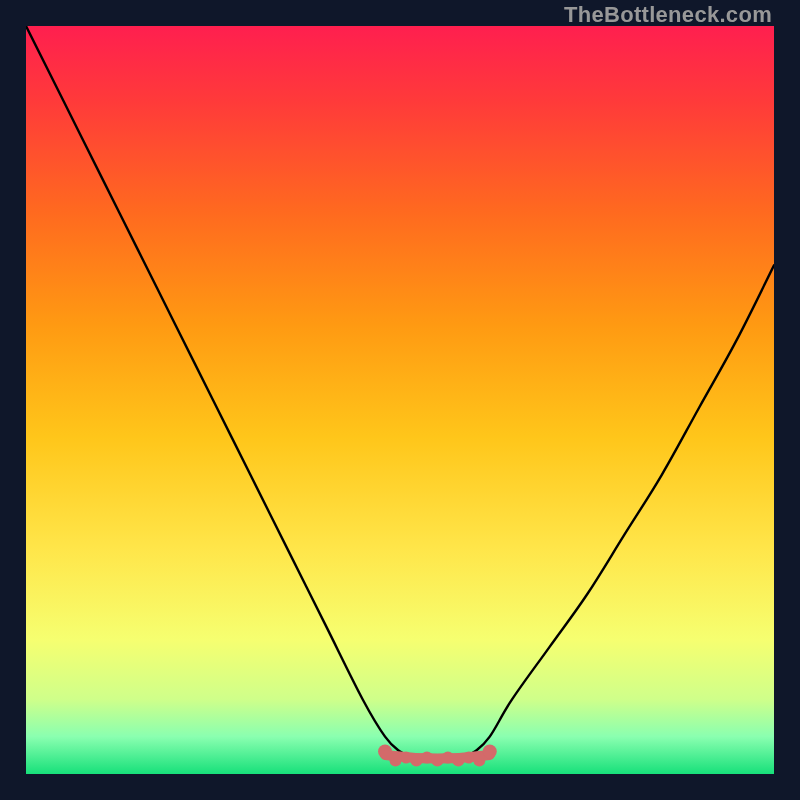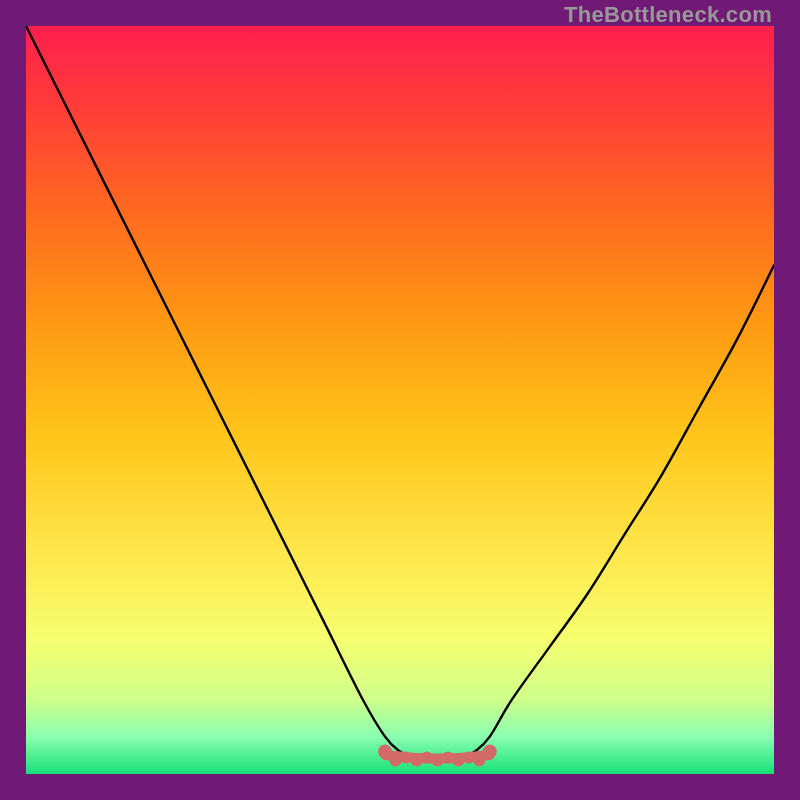--- a/index.html
+++ b/index.html
@@ -10,21 +10,21 @@
     background: #000;
     overflow: hidden;
     position: relative;
   }
   .frame {
     position: absolute;
     left: 0;
     top: 0;
     width: 800px;
     height: 800px;
-    background: #701a75;
+    background: #0f172a;
   }
   .canvas {
     position: absolute;
     left: 26px;
     top: 26px;
     width: 748px;
     height: 748px;
   }
   .watermark {
     position: absolute;

